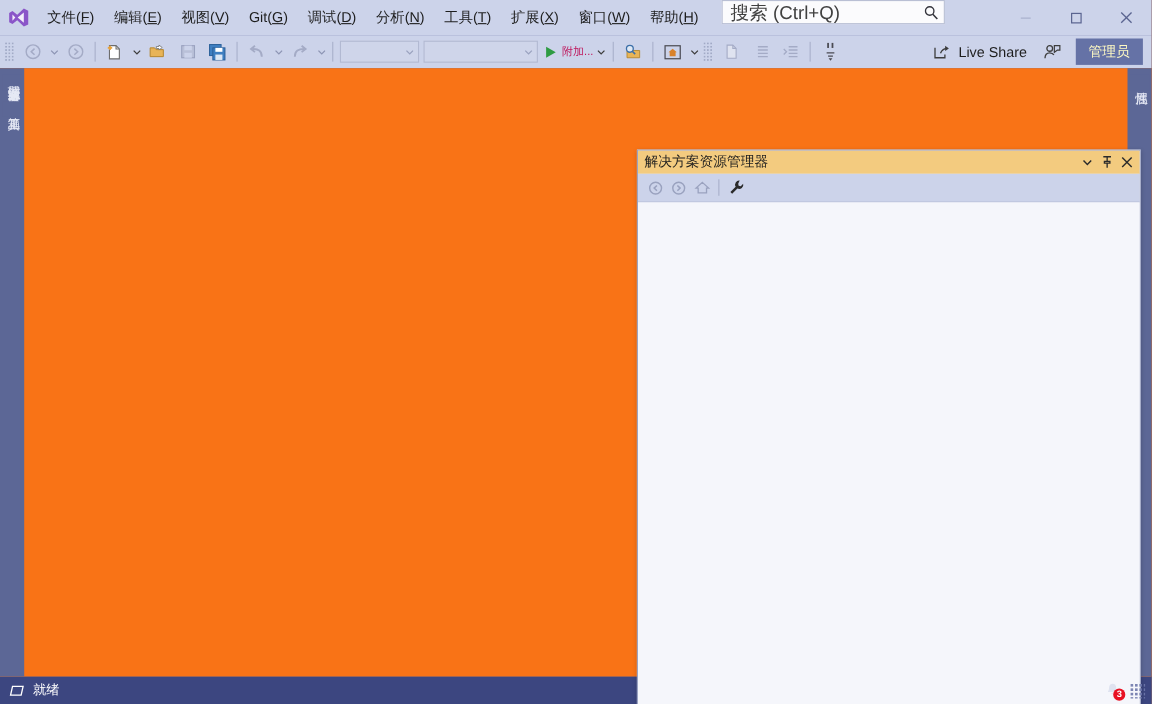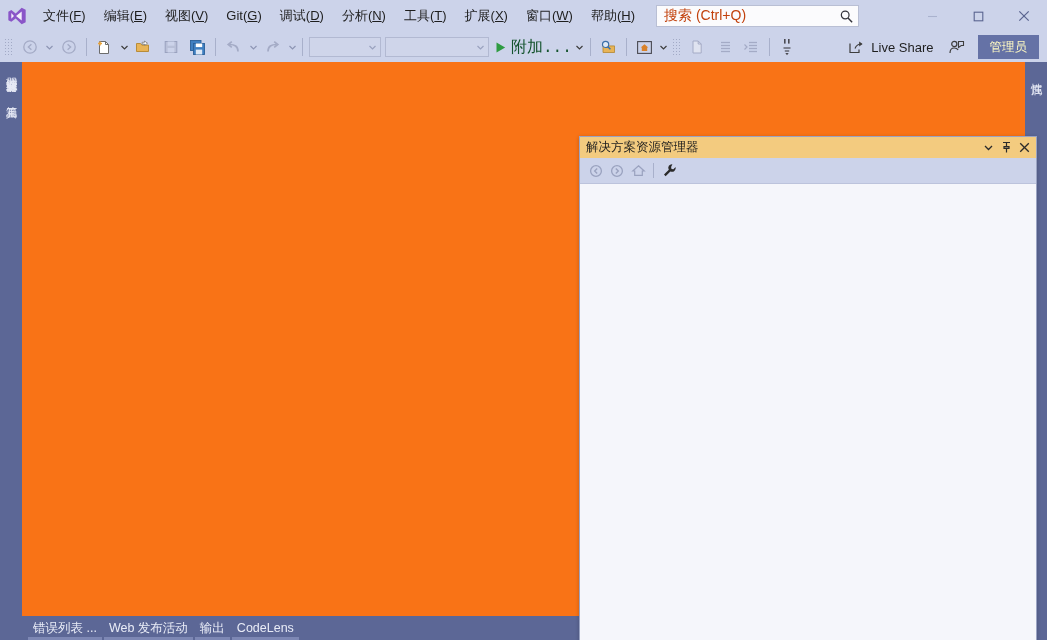--- a/index.html
+++ b/index.html
@@ -21,21 +21,21 @@
     height: 640px;
     display: flex;
     flex-direction: column;
   }
 
   
   .menubar {
     height: 32px;
     background: #ccd3ea;
     display: flex;
-    align-items: center;
+    align-items: flex-start;
     flex: 0 0 32px;
   }
   .vs-logo {
     width: 34px;
     height: 32px;
     display: flex;
     align-items: center;
     justify-content: center;
   }
   .menu-items {
@@ -62,22 +62,22 @@
     width: 203px;
     height: 22px;
     background: #fbfbfd;
     border: 1px solid #b9bfd4;
     display: flex;
     align-items: center;
     padding: 0 4px 0 7px;
     box-sizing: border-box;
   }
   .search-text {
-    color: #c2410c;
-    font-size: 14px;
+    color: #404040;
+    font-size: 17px;
     flex: 1;
     white-space: nowrap;
     overflow: hidden;
   }
   .search-icon { display: flex; align-items: center; }
 
   .wincontrols {
     margin-left: auto;
     display: flex;
     align-items: stretch;
@@ -143,24 +143,23 @@
   .combo-small { width: 72px; }
   .combo-big { width: 104px; }
   .tb-run {
     display: flex;
     align-items: center;
     height: 24px;
     padding: 0 3px;
     gap: 4px;
   }
   .tb-run-label {
-    font-size: 16px;
-    color: #14532d;
+    font-size: 10px;
+    color: #be185d;
     white-space: nowrap;
-    font-family: Liberation Mono, monospace;
   }
   .live-share {
     margin-left: auto;
     display: flex;
     align-items: center;
     gap: 6px;
     height: 24px;
     padding: 0 6px;
   }
   .live-share-label { font-size: 13px; color: #1e1e1e; }
@@ -677,21 +676,34 @@
         <div class="tw-body"></div>
       </div>
 
     </div>
 
     <div class="vtabs-right">
       <div class="vtab">属性</div>
     </div>
   </div>
 
-  <div class="bottom-tabs">
-    <div class="btab">错误列表 ...</div>
-    <div class="btab">Web 发布活动</div>
-    <div class="btab">输出</div>
-    <div class="btab">CodeLens</div>
+
+  <div class="statusbar">
+    <div class="sb-icon">
+      <svg width="15" height="12" viewBox="0 0 15 12">
+        <path d="M3.4 2 H13 L11.2 10 H1.6 Z" fill="none" stroke="#ffffff" stroke-width="1.2"></path>
+      </svg>
+    </div>
+    <div class="sb-text">就绪</div>
+
+    <div class="sb-right">
+      <div class="bell-wrap">
+        <svg width="15" height="15" viewBox="0 0 16 16">
+          <path d="M8 1.6 c-2.1 0 -3.4 1.5 -3.4 3.5 c0 3.1 -1.2 3.7 -1.2 4.6 h9.2 c0 -0.9 -1.2 -1.5 -1.2 -4.6 c0 -2 -1.3 -3.5 -3.4 -3.5 z" fill="#dfe3f0"></path>
+          <path d="M6.5 10.6 a1.6 1.6 0 0 0 3 0 z" fill="#dfe3f0"></path>
+        </svg>
+        <div class="bell-badge">3</div>
+      </div>
+      <div class="sb-grip"></div>
+    </div>
   </div>
 
-
 </div>
 
 </body></html>

